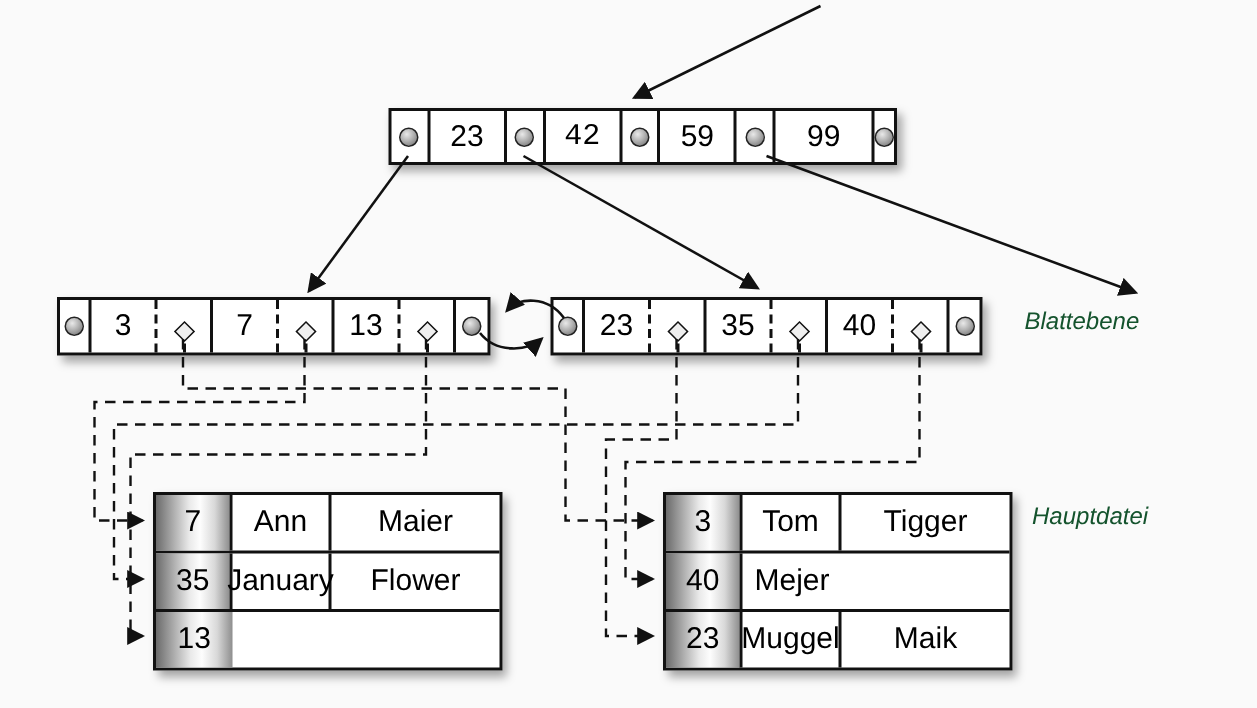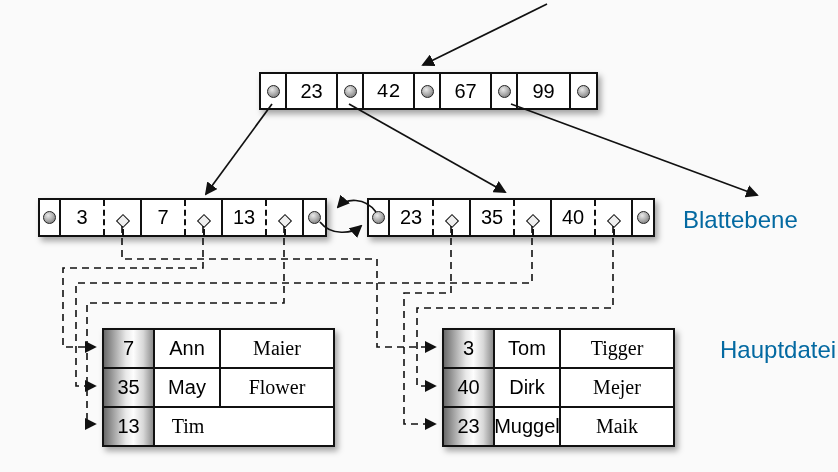--- a/index.html
+++ b/index.html
@@ -29,25 +29,25 @@
            transform:rotate(45deg);box-sizing:border-box;margin-bottom:3px;}
   .stem{width:2px;height:6px;background:#111;}
 
   
   .rec-table{position:absolute;width:233px;border:2px solid #111;background:#fff;
              box-shadow:3px 4px 6px rgba(0,0,0,0.35);box-sizing:border-box;}
   .rec-row{display:grid;grid-template-columns:51px 66px 112px;height:37px;}
   .rec-row + .rec-row{border-top:2px solid #111;}
   .rec-cell{display:flex;align-items:center;justify-content:center;font-size:20px;color:#000;
             border-right:2px solid #111;box-sizing:border-box;}
-  .rec-cell:last-child{border-right:none;font-family:Liberation Serif, serif;}
+  .rec-cell:last-child{border-right:none;}
   .rec-key{background:linear-gradient(90deg,#6b6b6b 0%,#e9e9e9 45%,#fdfdfd 60%,#d8d8d8 80%,#8e8e8e 100%);}
 
   
-  .lvl-label{position:absolute;font-size:24px;color:#0369a1;white-space:nowrap;}
+  .lvl-label{position:absolute;font-style:italic;font-size:16px;color:#14532d;white-space:nowrap;}
 
   
   svg.overlay{position:absolute;left:0;top:0;pointer-events:none;}
   .solid-line{stroke:#111;stroke-width:1.7;fill:none;}
   .dash-line{stroke:#111;stroke-width:1.6;fill:none;stroke-dasharray:7 5;}
 </style>
 </head>
 <body>
 
 <div class="stage">
@@ -57,25 +57,25 @@
         <span class="dot"></span>
       </div>
     <div class="cell key-cell" style="width:51px;">23</div>
     <div class="cell ptr-cell" style="width:26px;">
         <span class="dot"></span>
       </div>
     <div class="cell key-cell" style="width:51px;font-family:Liberation Mono, monospace;">42</div>
     <div class="cell ptr-cell" style="width:26px;">
         <span class="dot"></span>
       </div>
-    <div class="cell key-cell" style="width:51px;">67</div>
-    <div class="cell ptr-cell" style="width:26px;">
-        <span class="dot"></span>
-      </div>
-    <div class="cell key-cell" style="width:53px;">99</div>
+    <div class="cell key-cell" style="width:51px;">59</div>
+    <div class="cell ptr-cell" style="width:26px;">
+        <span class="dot"></span>
+      </div>
+    <div class="cell key-cell" style="width:66px;">99</div>
     <div class="cell" style="flex:1;">
         <span class="dot"></span>
       </div>
   </div>
 
   <div class="node" style="left:38px;top:198px;width:289px;height:39px;">
     <div class="cell ptr-cell" style="width:21px;">
         <span class="dot"></span>
       </div>
     <div class="slot">
@@ -140,48 +140,46 @@
             <span class="stem"></span>
           </span>
       </div>
     </div>
     <div class="cell" style="flex:1;">
         <span class="dot"></span>
       </div>
   </div>
 
   <div class="lvl-label" style="left:683px;top:206px;">Blattebene</div>
-  <div class="lvl-label" style="left:720px;top:336px;">Hauptdatei</div>
+  <div class="lvl-label" style="left:688px;top:336px;">Hauptdatei</div>
 
   <div class="rec-table" style="left:102px;top:328px;">
     <div class="rec-row">
       <div class="rec-cell rec-key">7</div>
       <div class="rec-cell">Ann</div>
       <div class="rec-cell">Maier</div>
     </div>
     <div class="rec-row">
       <div class="rec-cell rec-key">35</div>
-      <div class="rec-cell">May</div>
+      <div class="rec-cell">January</div>
       <div class="rec-cell">Flower</div>
     </div>
     <div class="rec-row">
       <div class="rec-cell rec-key">13</div>
-      <div class="rec-cell">Tim</div>
     </div>
   </div>
 
   <div class="rec-table" style="left:442px;top:328px;">
     <div class="rec-row">
       <div class="rec-cell rec-key">3</div>
       <div class="rec-cell">Tom</div>
       <div class="rec-cell">Tigger</div>
     </div>
     <div class="rec-row">
       <div class="rec-cell rec-key">40</div>
-      <div class="rec-cell">Dirk</div>
       <div class="rec-cell">Mejer</div>
     </div>
     <div class="rec-row">
       <div class="rec-cell rec-key">23</div>
       <div class="rec-cell">Muggel</div>
       <div class="rec-cell">Maik</div>
     </div>
   </div>
 
   <svg class="overlay" width="838" height="472" viewBox="0 0 838 472">

